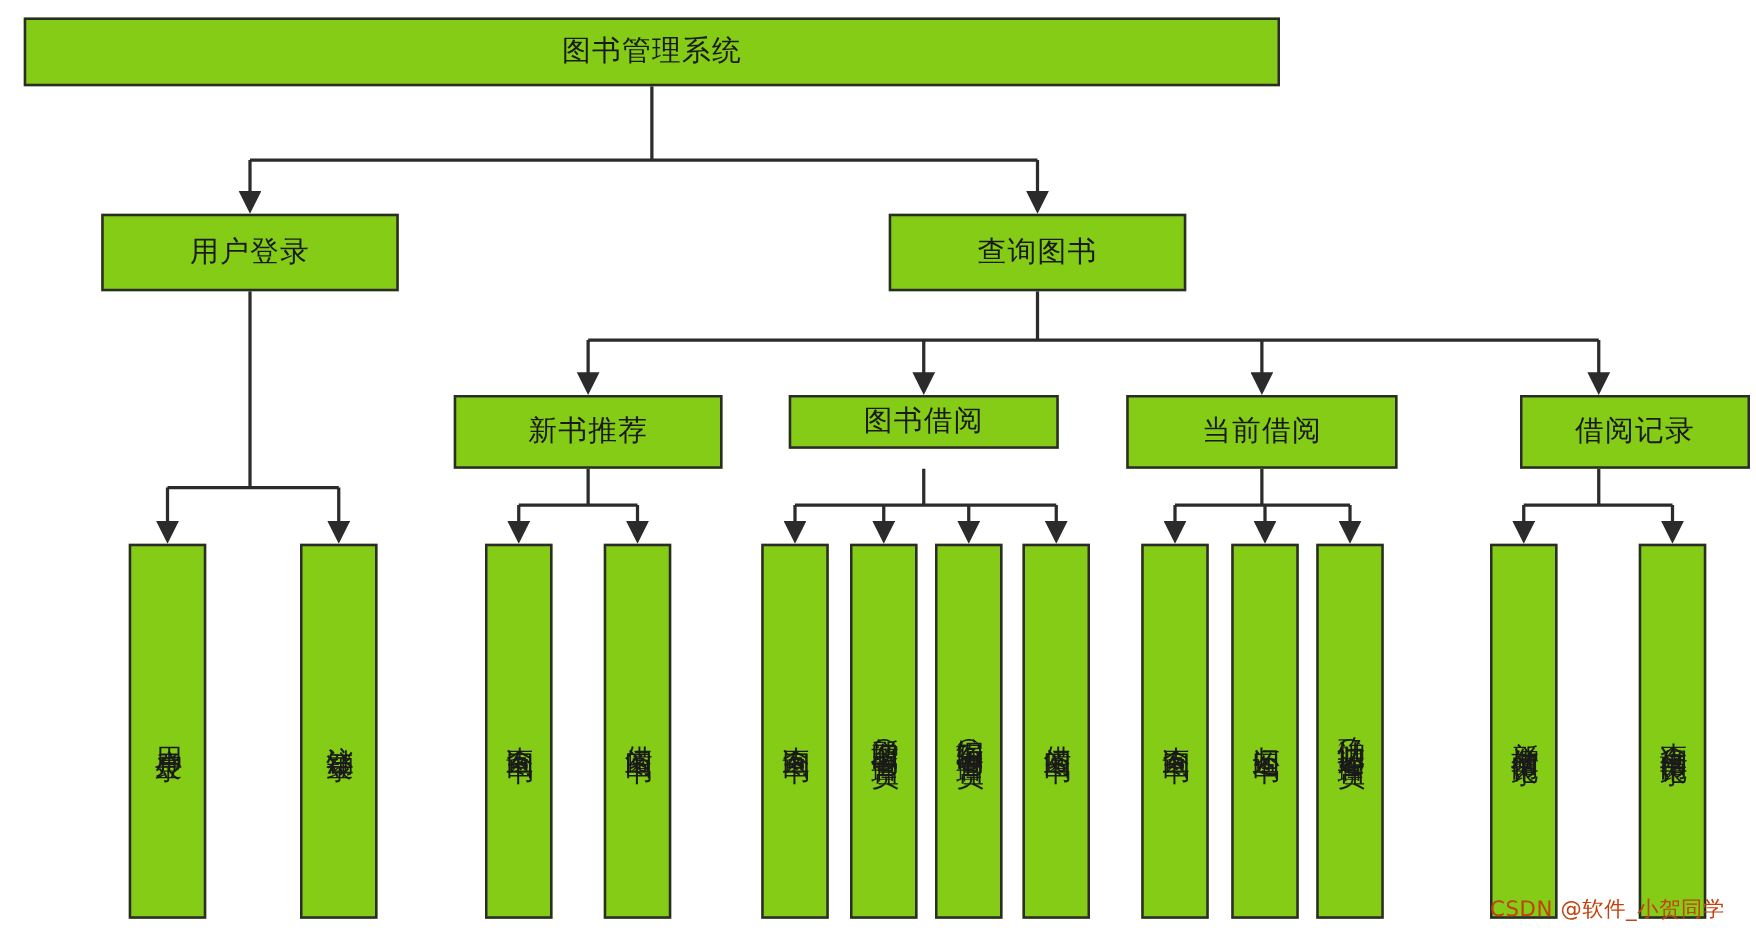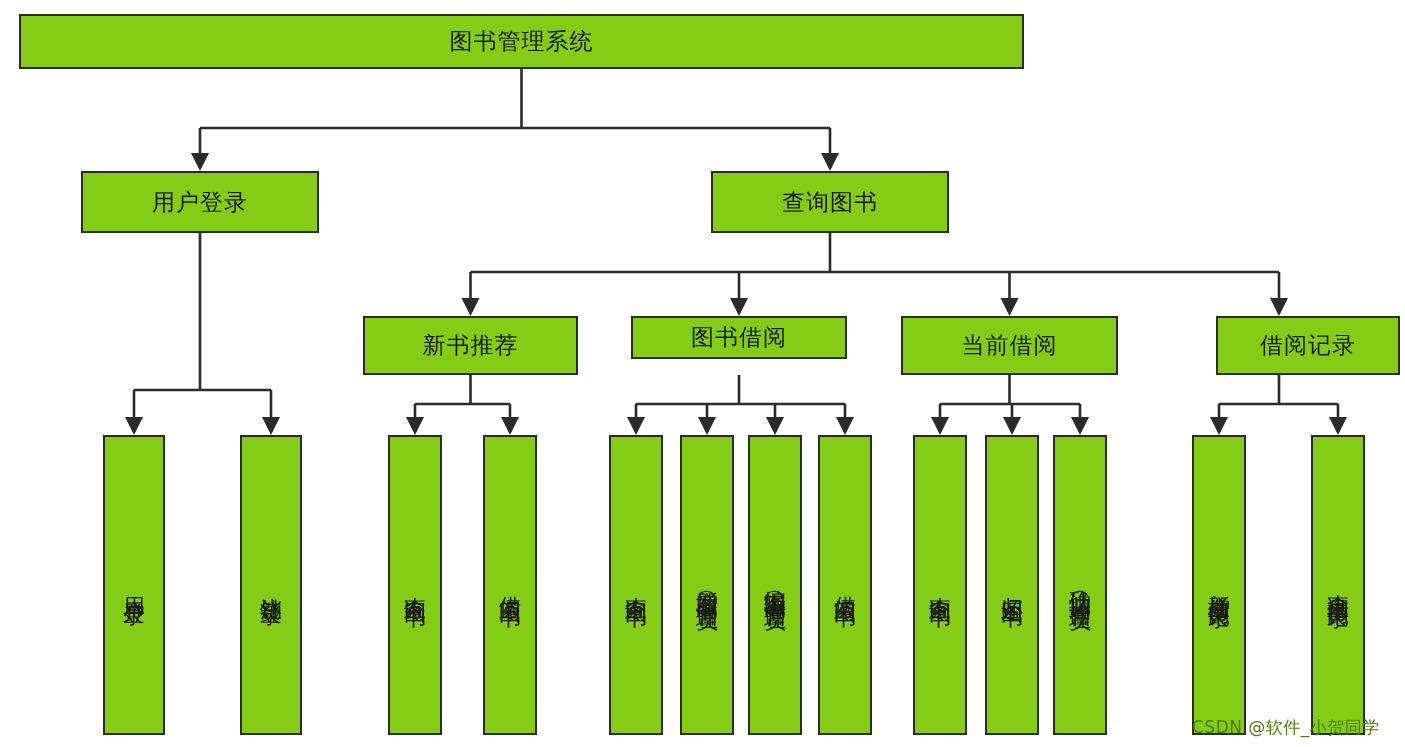--- a/index.html
+++ b/index.html
@@ -47,21 +47,21 @@
     writing-mode: vertical-rl;
     text-orientation: upright;
     font-size: 22px;
     letter-spacing: 3px;
     line-height: 1.1;
     white-space: nowrap;
   }
   .watermark {
     position: absolute;
     font-size: 17px;
-    color: #4d7c0f;
+    color: #c2410c;
     white-space: nowrap;
     letter-spacing: 0.5px;
     font-family: "DejaVu Sans", "Liberation Sans", sans-serif;
   }
 </style>
 </head>
 <body>
 
 <div id="canvas">
 

